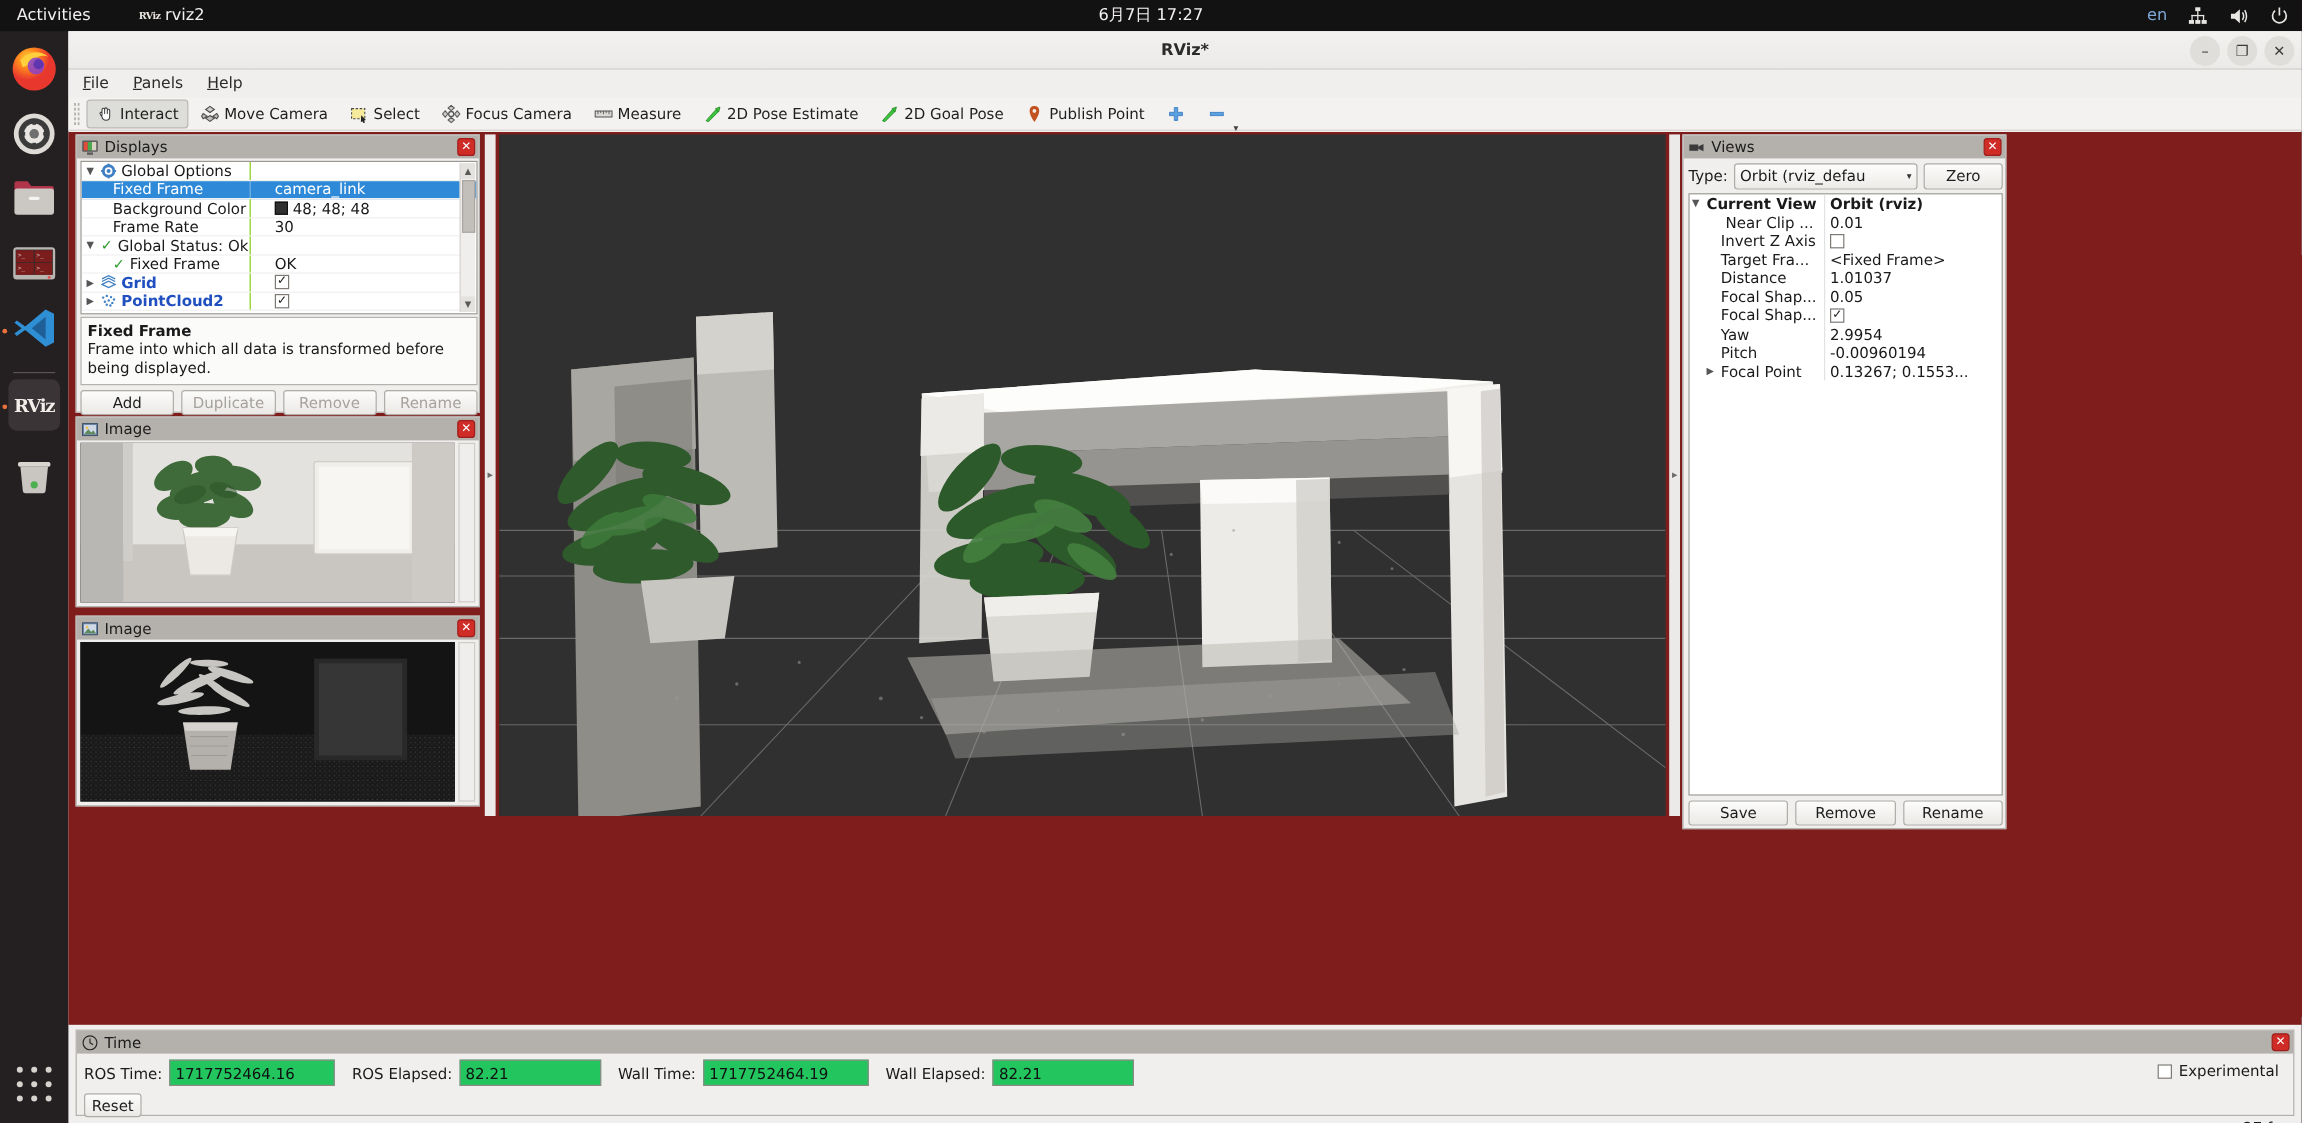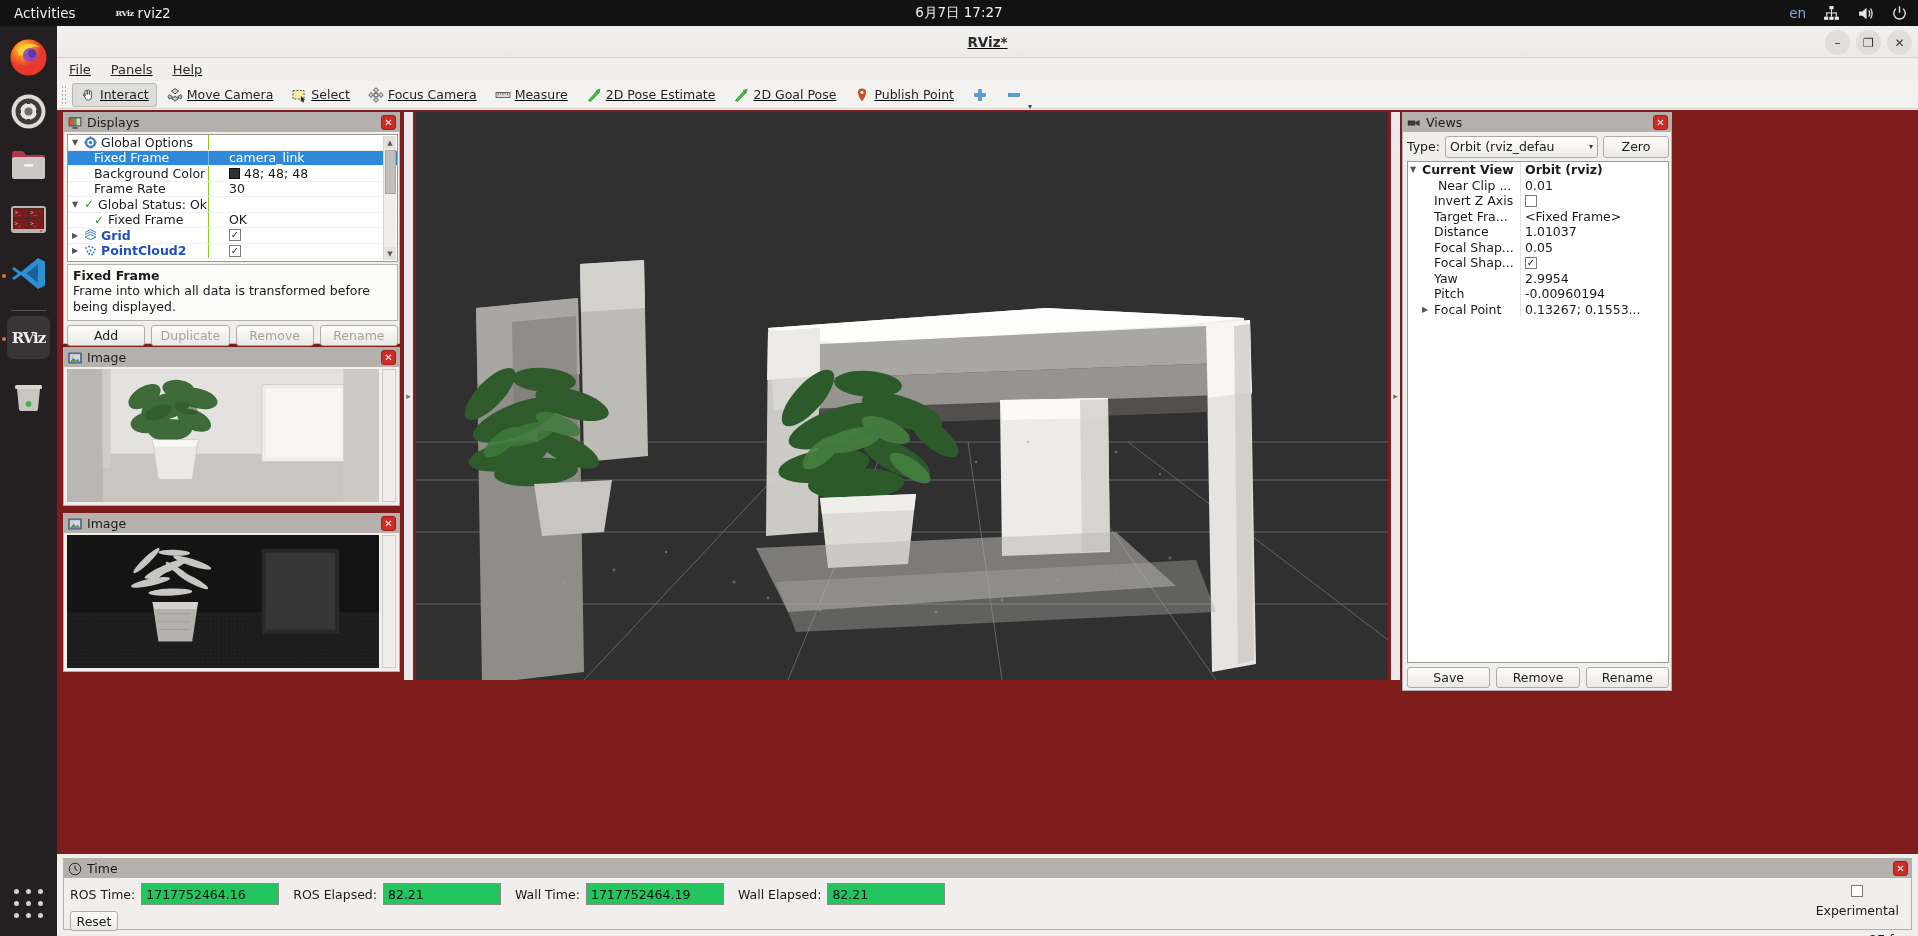--- a/index.html
+++ b/index.html
@@ -54,21 +54,20 @@
   #dock-apps {
     position: absolute; left: 12px; bottom: 16px; width: 33px; height: 33px;
   }
   .appdot { width: 5px; height: 5px; border-radius: 50%; background: #d6d2cd;
             position: absolute; }
 
   
   #rviz-window {
     position: absolute; left: 57px; top: 26px; width: 1861px; height: 910px;
     background: #f0efee;
-    text-decoration: underline;
   }
 
   
   #titlebar {
     position: relative; height: 32px; width: 100%;
     background: linear-gradient(#f2f1f0, #ebeae8);
     border-bottom: 1px solid #d0cdc9;
     display: flex; align-items: center; justify-content: center;
   }
   #window-title { font-size: 13.5px; font-weight: bold; color: #2b2b2b; }
@@ -273,21 +272,21 @@
   }
   #reset-btn {
     position: absolute; left: 6px; top: 52px; width: 48px; height: 20px;
     background: linear-gradient(#fcfcfb, #ebe9e6);
     border: 1px solid #b0ada9; border-radius: 3px;
     display: flex; align-items: center; justify-content: center;
     font-size: 12.5px; color: #1d1d1d;
   }
   #experimental {
     position: absolute; right: 12px; top: 26px; display: flex; align-items: center;
-    gap: 6px; font-size: 12.5px; color: #1a1a1a; flex-direction: column;
+    gap: 6px; font-size: 12.5px; color: #1a1a1a;
   }
   #fps-wrap { position: absolute; right: 10px; top: 906px; font-size: 12.5px; color:#1a1a1a; }
 </style>
 </head>
 <body>
 
 <div id="gnome-topbar">
   <span class="gb-activities">Activities</span>
   <span class="gb-appname">
     <span class="rviz-mini">RViz</span>

